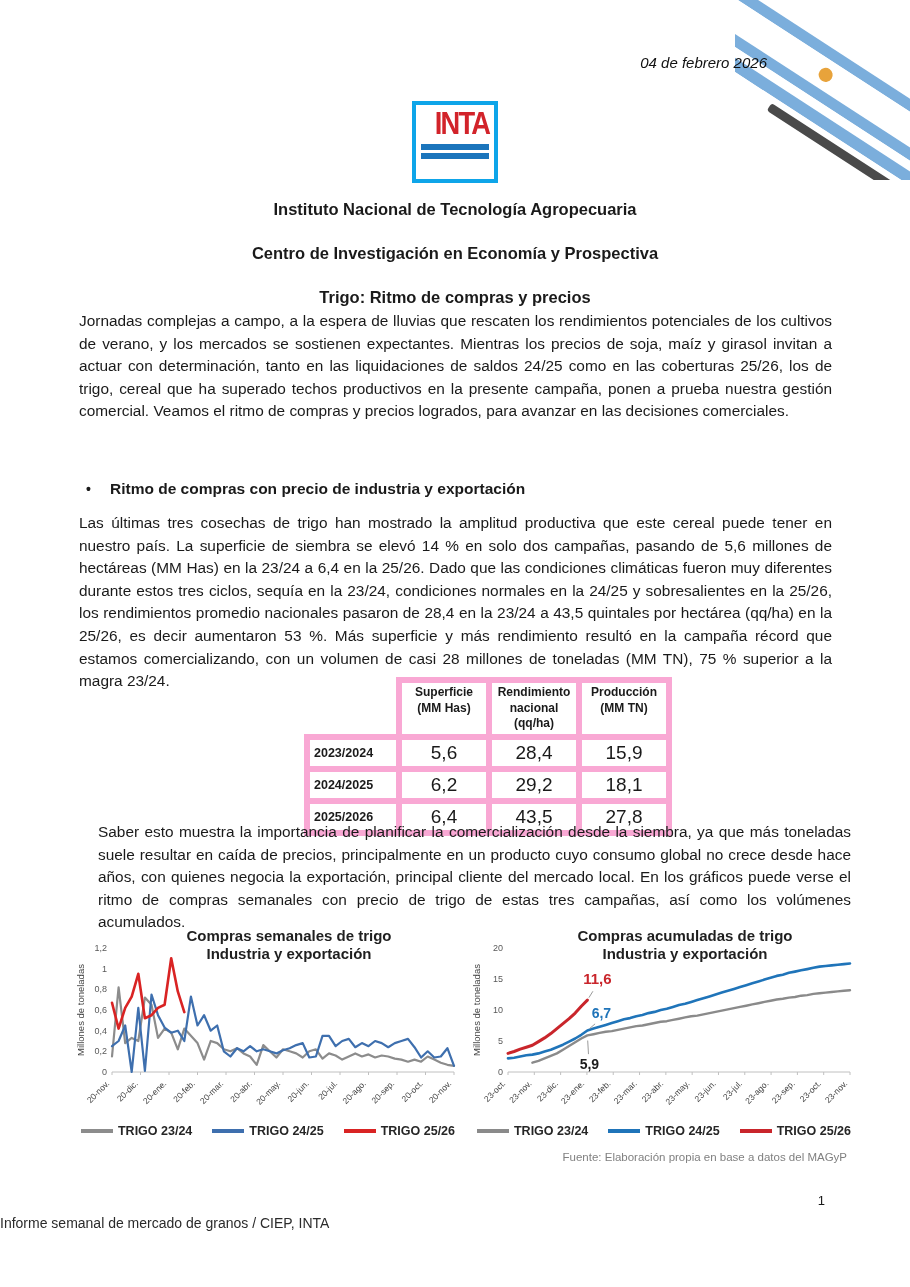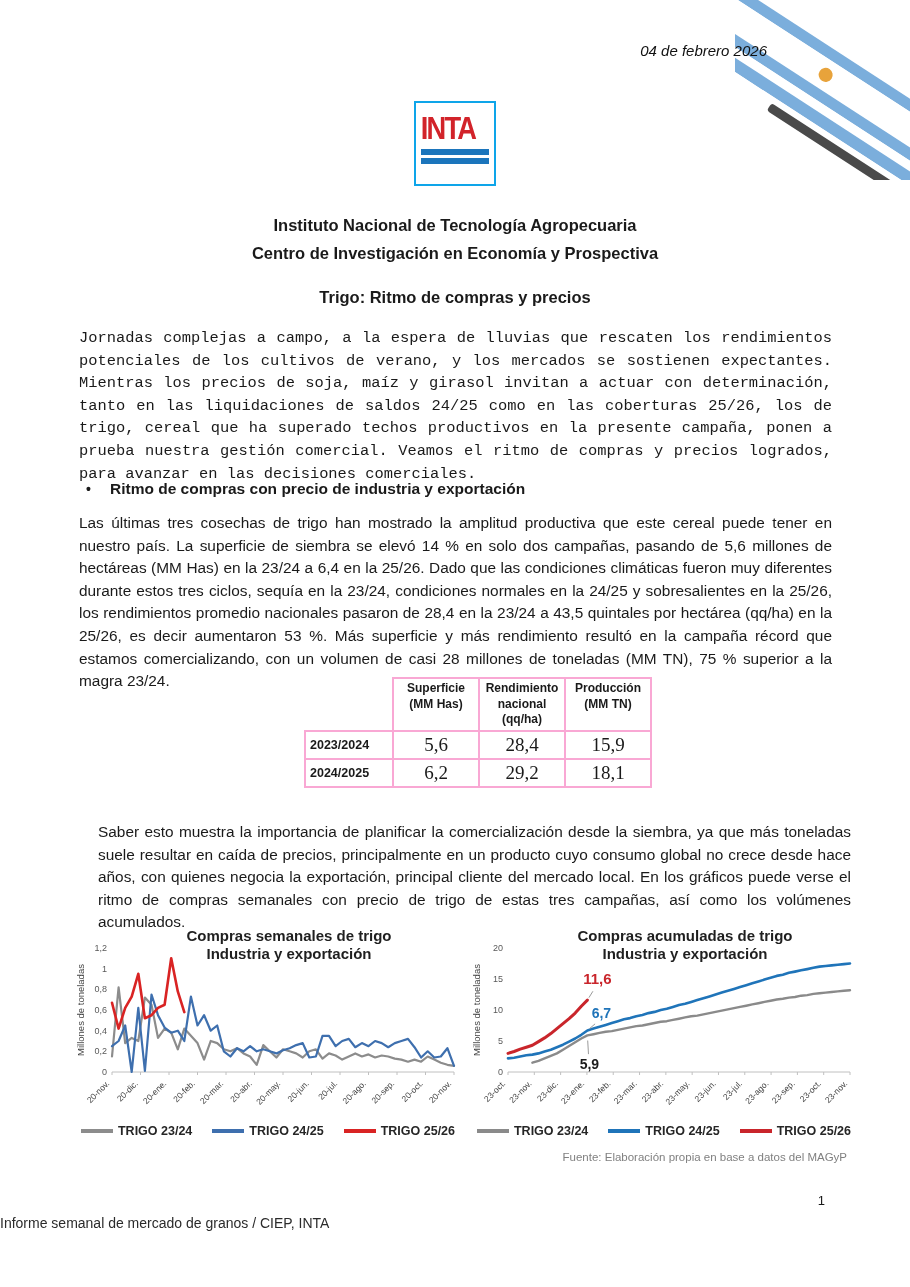--- a/index.html
+++ b/index.html
@@ -1,46 +1,46 @@
 <!DOCTYPE html>
 <html style="--logo-red: #d2232a; --logo-blue: #1b75bc; --flag-blue: #7baedc; --flag-sun: #e8a33b;"><head>
 <meta charset="utf-8">
 <style>
   html,body{margin:0;padding:0;background:#e8e8e8;}
   .page{position:relative;width:910px;height:1287px;margin:0 auto;background:#ffffff;
         font-family:"Liberation Sans",sans-serif;color:#1a1a1a;overflow:hidden;}
 
   .flag{position:absolute;top:0;right:0;overflow:hidden;}
 
-  .doc-date{position:absolute;top:42px;right:143px;font-style:italic;font-size:15px;color:#111;}
+  .doc-date{position:absolute;top:54px;right:143px;font-style:italic;font-size:15px;color:#111;}
 
   .logo{position:absolute;top:101px;left:50%;transform:translateX(-50%);
-        width:78px;height:72px;border:2px solid #0ea5e9;background:#fff;text-align:left;padding-top:9px;}
+        width:78px;height:72px;border:4px solid #0ea5e9;background:#fff;text-align:right;padding-top:2px;}
   .logo-text{font-weight:bold;font-size:31px;color:var(--logo-red,#d2232a);letter-spacing:-2px;
              transform:scaleX(.88);line-height:34px;}
   .logo-bar{height:6px;background:var(--logo-blue,#1b75bc);margin:3px 5px 0 5px;}
 
   .h-title{position:absolute;left:0;width:100%;text-align:center;font-weight:bold;font-size:16.5px;}
-  #h1{top:216px;} #h2{top:244px;} #h3{top:288px;}
+  #h1{top:200px;} #h2{top:244px;} #h3{top:288px;}
 
   .para{position:absolute;left:79px;width:753px;text-align:justify;
         font-size:15.4px;line-height:22.6px;margin:0;}
-  #p1{top:327px;font-family:Liberation Mono, monospace;} #p2{top:512px;} #p3{top:821px;margin-left:19px;}
+  #p1{top:310px;} #p2{top:512px;} #p3{top:821px;margin-left:19px;}
 
   .bullet-heading{position:absolute;top:480px;left:86px;font-weight:bold;font-size:15.5px;}
   .bullet-heading .bullet{display:inline-block;width:24px;font-size:14px;}
 
   .tbl-wrap{position:absolute;top:677px;left:304px;}
   table{border-collapse:collapse;}
-  th,td{border:2px solid #f9a8d4;}
+  th,td{border:6px solid #f9a8d4;}
   th.corner{border:none;background:transparent;}
   th{font-size:12px;font-weight:bold;white-space:pre-line;vertical-align:top;
      padding:2px 4px;line-height:1.3;width:76px;text-align:center;}
   td.rowlabel{font-size:12.5px;font-weight:bold;padding:2px 4px;width:78px;}
-  td.val{font-size:19px;text-align:center;padding:1px 8px;line-height:24px;font-family:Liberation Serif, serif;}
+  td.val{font-size:19px;text-align:center;padding:1px 8px;line-height:24px;}
 
   .charts{position:absolute;top:926px;left:70px;width:792px;display:flex;}
   .chart{flex:1;display:flex;flex-direction:column;align-items:center;}
   .chart svg{width:392px;height:198px;overflow:visible;}
   .legend{display:flex;justify-content:center;gap:20px;margin-top:0;}
   .legend-item{display:flex;align-items:center;gap:5px;justify-content:space-between;}
   .swatch{display:inline-block;width:32px;height:4px;}
   .legend-label{font-weight:bold;font-size:12.5px;color:#262626;}
 
   .fuente{position:absolute;top:1151px;right:63px;font-size:11.5px;color:#808080;}
@@ -104,20 +104,26 @@
             <td class="rowlabel">2023/2024</td>
             <td class="val">5,6</td>
             <td class="val">28,4</td>
             <td class="val">15,9</td>
           </tr>
           <tr>
             <td class="rowlabel">2024/2025</td>
             <td class="val">6,2</td>
             <td class="val">29,2</td>
             <td class="val">18,1</td>
+          </tr>
+          <tr>
+            <td class="rowlabel">2025/2026</td>
+            <td class="val">6,4</td>
+            <td class="val">43,5</td>
+            <td class="val">27,8</td>
           </tr>
         </tbody>
     </table>
   </div>
 
   <p id="p3" class="para">Saber esto muestra la importancia de planificar la comercialización desde la siembra, ya que más toneladas suele resultar en caída de precios, principalmente en un producto cuyo consumo global no crece desde hace años, con quienes negocia la exportación, principal cliente del mercado local. En los gráficos puede verse el ritmo de compras semanales con precio de trigo de estas tres campañas, así como los volúmenes acumulados.</p>
 
   <div class="charts">
     <div class="chart">
       <svg id="chart-0" viewBox="0 0 392 198">

